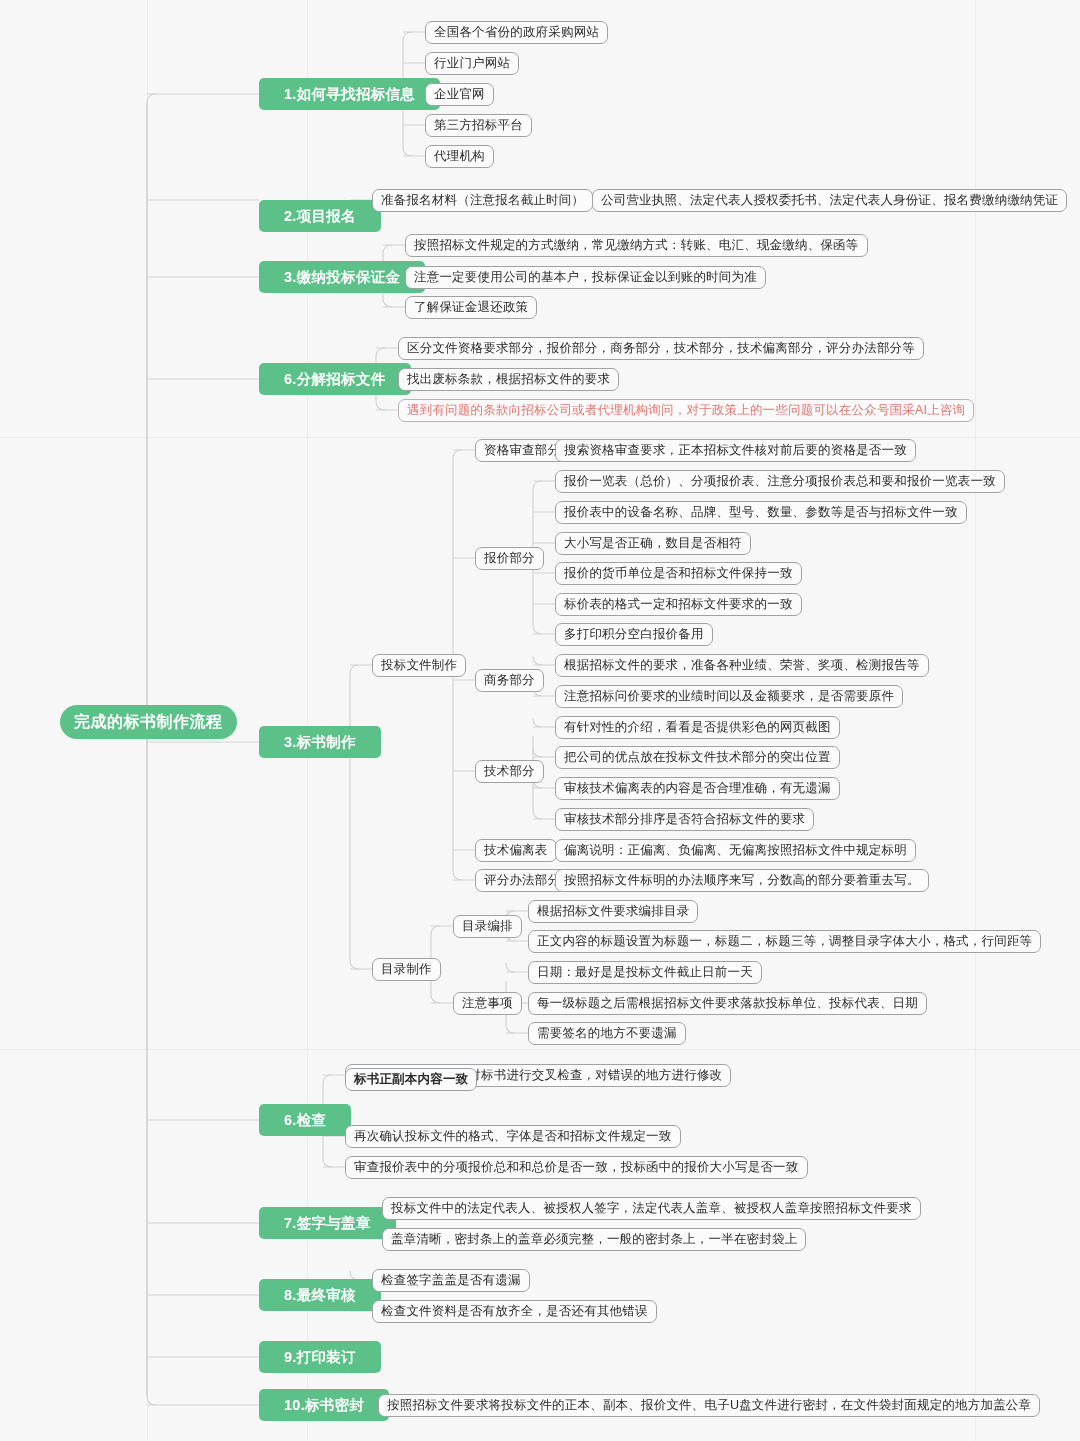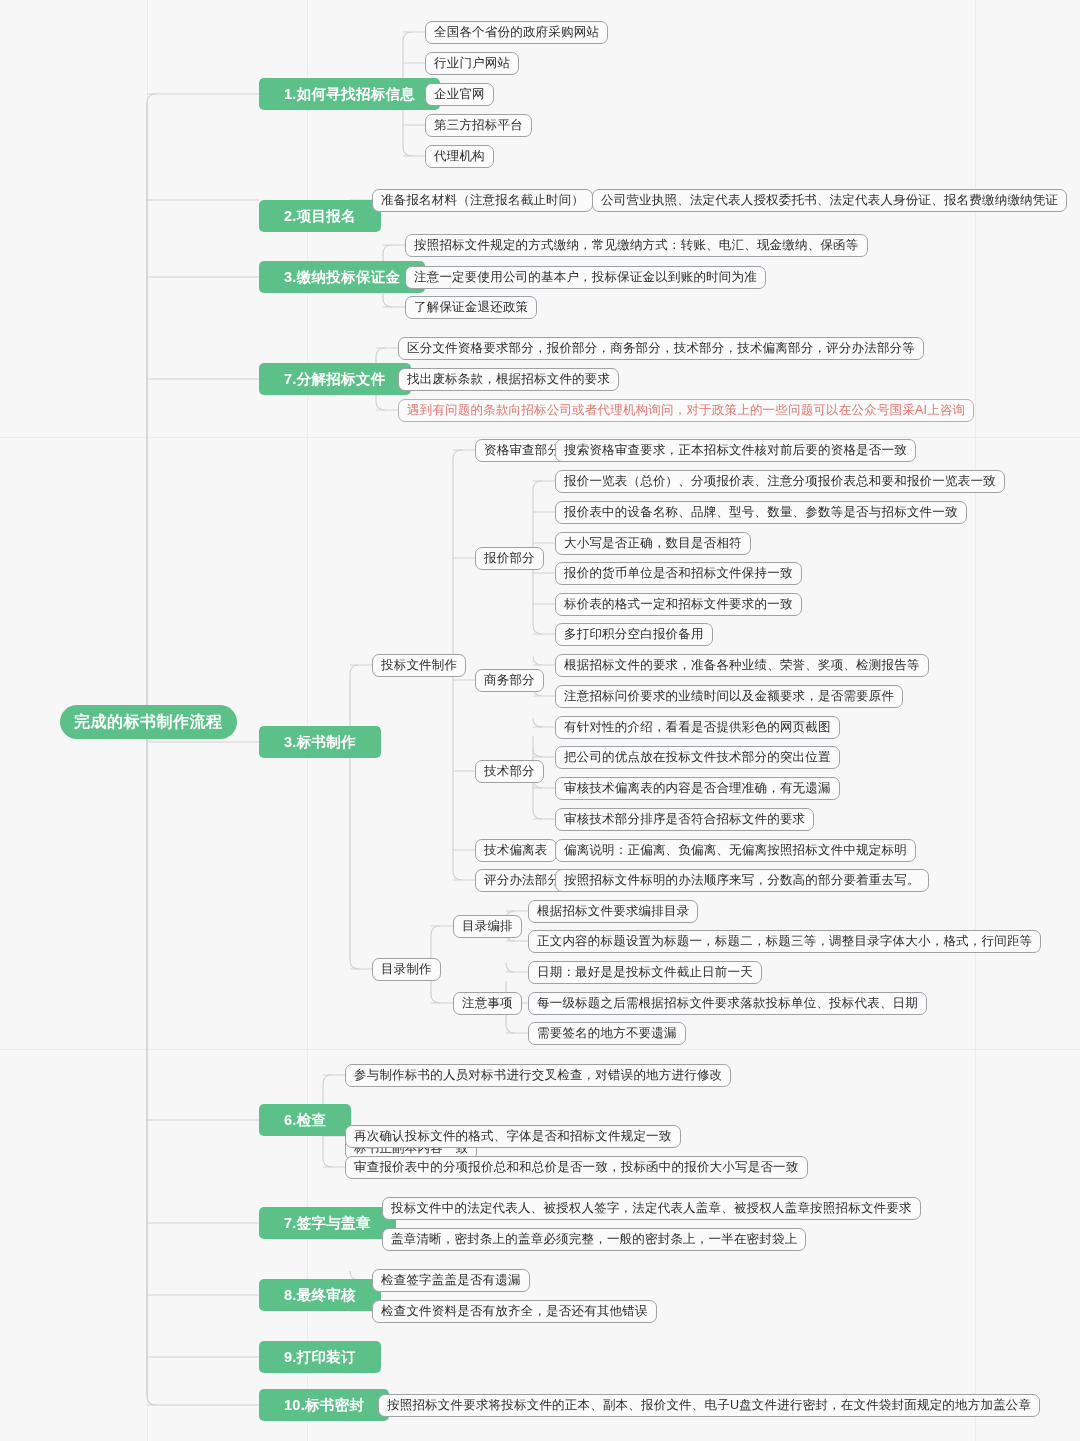--- a/index.html
+++ b/index.html
@@ -70,21 +70,21 @@
   <svg id="edges">
       <path d="M 147 103 L 147 1396 M 147 94 L 259 94 M 147 200 L 259 200 M 147 277 L 259 277 M 147 379 L 259 379 M 147 742 L 259 742 M 147 1120 L 259 1120 M 147 1223 L 259 1223 M 147 1295 L 259 1295 M 147 1357 L 259 1357 M 147 1405 L 259 1405 M 235.6 722 L 147 722 M 408.08 94 L 403 94 M 403 32 L 425 32 M 403 63 L 425 63 M 403 94 L 425 94 M 403 125 L 425 125 M 403 156 L 425 156 M 403 41 L 403 147 M 350.08 200 L 350 200 M 350 200 L 372 200 M 590.6 200 L 570 200 M 570 200 L 592 200 M 393.58 277 L 383 277 M 383 245 L 405 245 M 383 277 L 405 277 M 383 307 L 405 307 M 383 254 L 383 298 M 379.08 379 L 376 379 M 376 348 L 398 348 M 376 379 L 398 379 M 376 410 L 398 410 M 376 357 L 376 401 M 350.08 742 L 350 742 M 350 665 L 372 665 M 350 969 L 372 969 M 350 674 L 350 960 M 464.6 665 L 453 665 M 453 450 L 475 450 M 453 558 L 475 558 M 453 680 L 475 680 M 453 771 L 475 771 M 453 850 L 475 850 M 453 880 L 475 880 M 453 459 L 453 871 M 567.6 450 L 533 450 M 533 450 L 555 450 M 542.4 558 L 533 558 M 533 481 L 555 481 M 533 512 L 555 512 M 533 543 L 555 543 M 533 573 L 555 573 M 533 604 L 555 604 M 533 634 L 555 634 M 533 490 L 533 625 M 542.4 680 L 533 680 M 533 665 L 555 665 M 533 696 L 555 696 M 533 674 L 533 687 M 542.4 771 L 533 771 M 533 727 L 555 727 M 533 757 L 555 757 M 533 788 L 555 788 M 533 819 L 555 819 M 533 736 L 533 810 M 555 850 L 533 850 M 533 850 L 555 850 M 567.6 880 L 533 880 M 533 880 L 555 880 M 439.4 969 L 431 969 M 431 926 L 453 926 M 431 1003 L 453 1003 M 431 935 L 431 994 M 520.4 926 L 506 926 M 506 911 L 528 911 M 506 941 L 528 941 M 506 920 L 506 932 M 520.4 1003 L 506 1003 M 506 972 L 528 972 M 506 1003 L 528 1003 M 506 1033 L 528 1033 M 506 981 L 506 1024 M 321.08 1120 L 323 1120 M 323 1075 L 345 1075 M 323 1106 L 345 1106 M 323 1136 L 345 1136 M 323 1167 L 345 1167 M 323 1084 L 323 1158 M 364.58 1223 L 360 1223 M 360 1208 L 382 1208 M 360 1239 L 382 1239 M 360 1217 L 360 1230 M 350.08 1295 L 350 1295 M 350 1280 L 372 1280 M 350 1311 L 372 1311 M 350 1289 L 350 1302 M 357.62 1405 L 356 1405 M 356 1405 L 378 1405 " fill="none" stroke="#d3d3d3" stroke-width="1.2"></path>
       <path d="M 147 103 Q 147 94 156 94 M 147 1396 Q 147 1405 156 1405 M 403 41 Q 403 32 412 32 M 403 147 Q 403 156 412 156 M 350 209 Q 350 200 359 200 M 383 254 Q 383 245 392 245 M 383 298 Q 383 307 392 307 M 376 357 Q 376 348 385 348 M 376 401 Q 376 410 385 410 M 350 674 Q 350 665 359 665 M 350 960 Q 350 969 359 969 M 453 459 Q 453 450 462 450 M 453 871 Q 453 880 462 880 M 533 459 Q 533 450 542 450 M 533 490 Q 533 481 542 481 M 533 625 Q 533 634 542 634 M 533 656 Q 533 665 542 665 M 533 687 Q 533 696 542 696 M 533 718 Q 533 727 542 727 M 533 748 Q 533 757 542 757 M 533 779 Q 533 788 542 788 M 533 810 Q 533 819 542 819 M 533 841 Q 533 850 542 850 M 533 871 Q 533 880 542 880 M 431 935 Q 431 926 440 926 M 431 994 Q 431 1003 440 1003 M 506 920 Q 506 911 515 911 M 506 932 Q 506 941 515 941 M 506 963 Q 506 972 515 972 M 506 994 Q 506 1003 515 1003 M 506 1024 Q 506 1033 515 1033 M 323 1084 Q 323 1075 332 1075 M 323 1158 Q 323 1167 332 1167 M 360 1217 Q 360 1208 369 1208 M 360 1230 Q 360 1239 369 1239 M 350 1271 Q 350 1280 359 1280 M 350 1302 Q 350 1311 359 1311 " fill="none" stroke="#d3d3d3" stroke-width="1.2"></path>
       <path d="M 147 103 L 147 1396" fill="none" stroke="#d3d3d3" stroke-width="1.2"></path>
     </svg>
   <div id="nodes">
       <div class="node n-root" style="left: 60px; top: 705px; height: 34px;">完成的标书制作流程</div>
       <div class="node n-l1" style="left: 259px; top: 78px; height: 32px;">1.如何寻找招标信息</div>
       <div class="node n-l1" style="left: 259px; top: 200px; height: 32px;">2.项目报名</div>
       <div class="node n-l1" style="left: 259px; top: 261px; height: 32px;">3.缴纳投标保证金</div>
-      <div class="node n-l1" style="left: 259px; top: 363px; height: 32px;">7.分解招标文件</div>
+      <div class="node n-l1" style="left: 259px; top: 363px; height: 32px;">6.分解招标文件</div>
       <div class="node n-l1" style="left: 259px; top: 726px; height: 32px;">3.标书制作</div>
       <div class="node n-l1" style="left: 259px; top: 1104px; height: 32px;">6.检查</div>
       <div class="node n-l1" style="left: 259px; top: 1207px; height: 32px;">7.签字与盖章</div>
       <div class="node n-l1" style="left: 259px; top: 1279px; height: 32px;">8.最终审核</div>
       <div class="node n-l1" style="left: 259px; top: 1341px; height: 32px;">9.打印装订</div>
       <div class="node n-l1" style="left: 259px; top: 1389px; height: 32px;">10.标书密封</div>
       <div class="node n-box" style="left: 425px; top: 20.5px; height: 23px;">全国各个省份的政府采购网站</div>
       <div class="node n-box" style="left: 425px; top: 51.5px; height: 23px;">行业门户网站</div>
       <div class="node n-box" style="left: 425px; top: 82.5px; height: 23px;">企业官网</div>
       <div class="node n-box" style="left: 425px; top: 113.5px; height: 23px;">第三方招标平台</div>
@@ -121,21 +121,21 @@
       <div class="node n-box" style="left: 555px; top: 838.5px; height: 23px;">偏离说明：正偏离、负偏离、无偏离按照招标文件中规定标明</div>
       <div class="node n-box" style="left: 555px; top: 868.5px; height: 23px;">按照招标文件标明的办法顺序来写，分数高的部分要着重去写。</div>
       <div class="node n-box" style="left: 453px; top: 914.5px; height: 23px;">目录编排</div>
       <div class="node n-box" style="left: 453px; top: 991.5px; height: 23px;">注意事项</div>
       <div class="node n-box" style="left: 528px; top: 899.5px; height: 23px;">根据招标文件要求编排目录</div>
       <div class="node n-box" style="left: 528px; top: 929.5px; height: 23px;">正文内容的标题设置为标题一，标题二，标题三等，调整目录字体大小，格式，行间距等</div>
       <div class="node n-box" style="left: 528px; top: 960.5px; height: 23px;">日期：最好是是投标文件截止日前一天</div>
       <div class="node n-box" style="left: 528px; top: 991.5px; height: 23px;">每一级标题之后需根据招标文件要求落款投标单位、投标代表、日期</div>
       <div class="node n-box" style="left: 528px; top: 1021.5px; height: 23px;">需要签名的地方不要遗漏</div>
       <div class="node n-box" style="left: 345px; top: 1063.5px; height: 23px;">参与制作标书的人员对标书进行交叉检查，对错误的地方进行修改</div>
-      <div class="node n-box" style="left: 345px; top: 1137px; height: 23px;">标书正副本内容一致</div>
+      <div class="node n-box" style="left: 345px; top: 1068px; height: 23px; font-weight: bold;">标书正副本内容一致</div>
       <div class="node n-box" style="left: 345px; top: 1124.5px; height: 23px;">再次确认投标文件的格式、字体是否和招标文件规定一致</div>
       <div class="node n-box" style="left: 345px; top: 1155.5px; height: 23px;">审查报价表中的分项报价总和和总价是否一致，投标函中的报价大小写是否一致</div>
       <div class="node n-box" style="left: 382px; top: 1196.5px; height: 23px;">投标文件中的法定代表人、被授权人签字，法定代表人盖章、被授权人盖章按照招标文件要求</div>
       <div class="node n-box" style="left: 382px; top: 1227.5px; height: 23px;">盖章清晰，密封条上的盖章必须完整，一般的密封条上，一半在密封袋上</div>
       <div class="node n-box" style="left: 372px; top: 1268.5px; height: 23px; text-align: center;">检查签字盖盖是否有遗漏</div>
       <div class="node n-box" style="left: 372px; top: 1299.5px; height: 23px;">检查文件资料是否有放齐全，是否还有其他错误</div>
       <div class="node n-box" style="left: 378px; top: 1393.5px; height: 23px;">按照招标文件要求将投标文件的正本、副本、报价文件、电子U盘文件进行密封，在文件袋封面规定的地方加盖公章</div>
     </div>
 </div>
 

